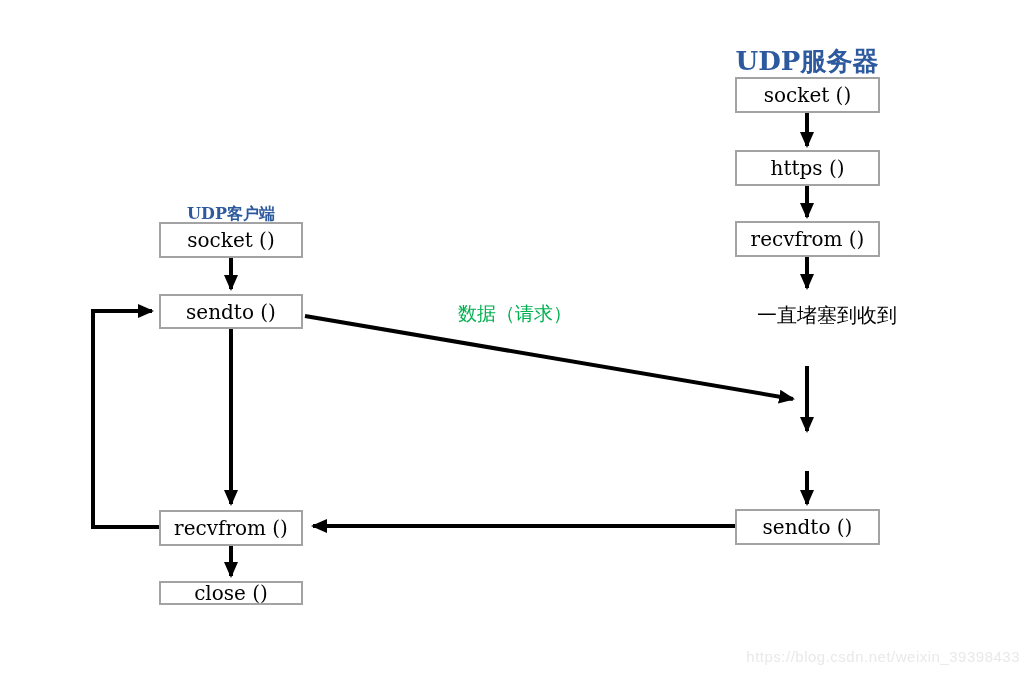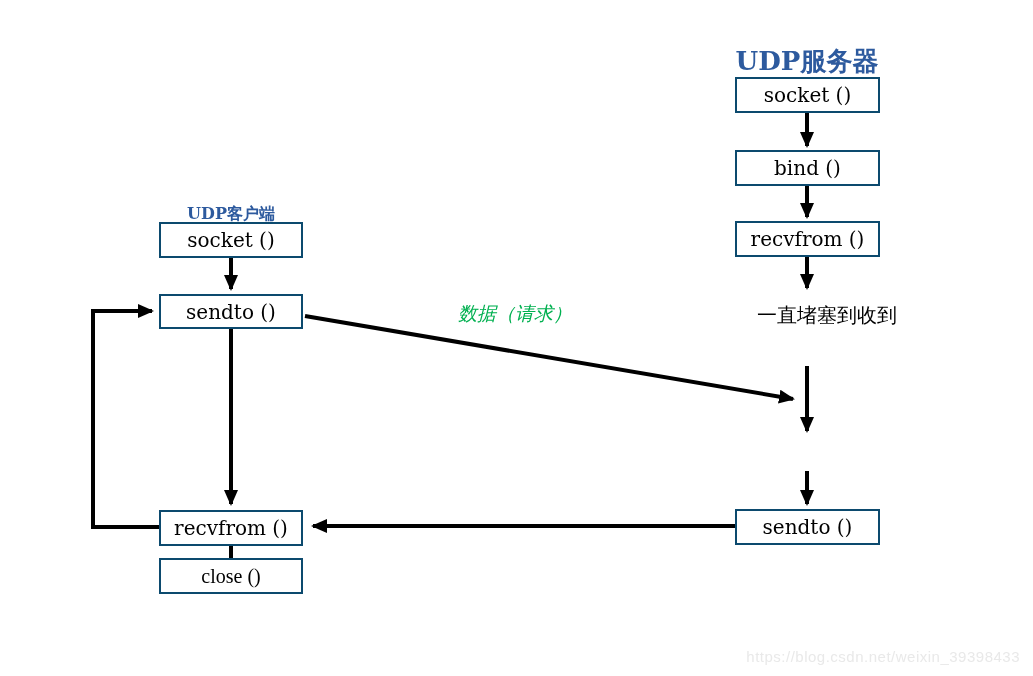--- a/index.html
+++ b/index.html
@@ -3,41 +3,41 @@
 <meta charset="utf-8">
 <style>
   html,body{margin:0;padding:0;background:#fff;}
   .canvas{
     position:relative;width:1033px;height:676px;background:#ffffff;overflow:hidden;
     font-family:"Liberation Sans",sans-serif;
   }
   .wires{position:absolute;left:0;top:0;}
   .wires line,.wires polyline{stroke:#000;stroke-width:4;fill:none;}
   .box{
-    position:absolute;box-sizing:border-box;background:#fff;border:2px solid #0c4a6e;
+    position:absolute;box-sizing:border-box;background:#fff;border:2px solid #a3a3a3;
     display:flex;align-items:center;justify-content:center;
     font-family:"DejaVu Serif","Liberation Serif",serif;font-size:20px;color:#000;
     white-space:nowrap;
   }
   .title{
     position:absolute;font-family:"DejaVu Serif","Liberation Serif",serif;
     font-weight:700;color:var(--title-blue,#2d5a9e);text-align:center;white-space:nowrap;
   }
   .client-title{left:155px;top:204px;width:152px;font-size:16px;}
   .server-title{left:729px;top:44px;width:156px;font-size:26px;}
   .note{
     position:absolute;color:#000;font-size:20px;text-align:right;white-space:nowrap;
   }
   .blocking-note{left:717px;top:297px;width:180px;line-height:36px;}
   .process-note{left:735px;top:444px;width:145px;}
   .green-label{
     position:absolute;color:var(--label-green,#00b050);font-size:19px;
     text-align:center;width:150px;white-space:nowrap;
   }
-  .request-label{left:440px;top:301px;font-style:italic;}
+  .request-label{left:440px;top:301px;}
   .response-label{left:440px;top:483px;}
   .watermark{
     position:absolute;right:13px;top:648px;font-size:15px;color:#e9e9e9;
     letter-spacing:0.5px;white-space:nowrap;
   }
 </style>
 </head>
 <body>
 
 <div class="canvas">
@@ -63,28 +63,28 @@
 
     <line x1="305" y1="316" x2="793" y2="399" marker-end="url(#ah)"></line>
 
     <line x1="735" y1="526" x2="313" y2="526" marker-end="url(#ah)"></line>
   </svg>
 
   <div class="title server-title">UDP服务器</div>
   <div class="title client-title">UDP客户端</div>
 
   <div class="box" style="left:735px;top:77px;width:145px;height:36px;">socket ()</div>
-  <div class="box" style="left:735px;top:150px;width:145px;height:36px;">bind ()</div>
+  <div class="box" style="left:735px;top:150px;width:145px;height:36px;">https ()</div>
   <div class="box" style="left:735px;top:221px;width:145px;height:36px;">recvfrom ()</div>
   <div class="box" style="left:735px;top:509px;width:145px;height:36px;">sendto ()</div>
 
   <div class="box" style="left:159px;top:222px;width:144px;height:36px;">socket ()</div>
   <div class="box" style="left:159px;top:294px;width:144px;height:35px;">sendto ()</div>
   <div class="box" style="left:159px;top:510px;width:144px;height:36px;">recvfrom ()</div>
-  <div class="box" style="left:159px;top:558px;width:144px;height:36px;font-family:Liberation Serif, serif;">close ()</div>
+  <div class="box" style="left:159px;top:581px;width:144px;height:24px;">close ()</div>
 
   <div class="note blocking-note">
     <div>一直堵塞到收到</div>
   </div>
 
   <div class="green-label request-label">数据（请求）</div>
 
   <div class="watermark">https://blog.csdn.net/weixin_39398433</div>
 
 </div>

